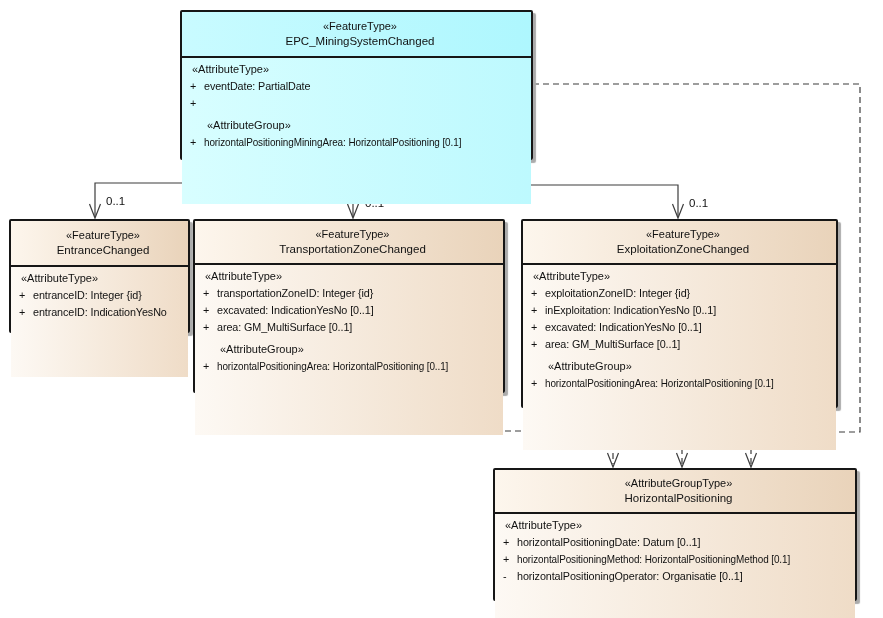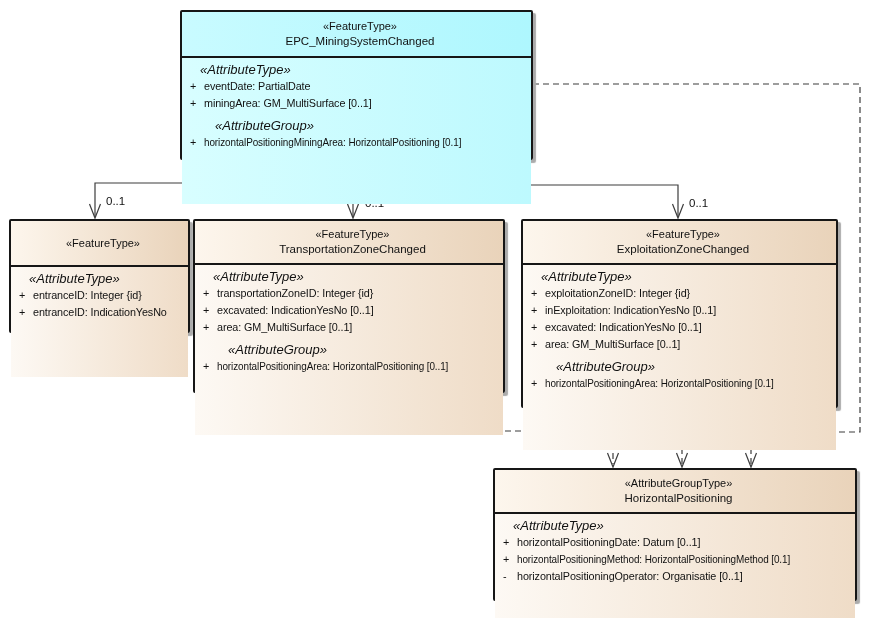--- a/index.html
+++ b/index.html
@@ -21,21 +21,21 @@
     box-sizing:border-box;
     padding-left:7px;
   }
   .uml-box .st{font-size:11px;line-height:13px;}
   .uml-box .nm{font-size:11.5px;font-weight:normal;line-height:14px;}
   .cyan .hdr{background:linear-gradient(90deg,#c9fbff,#aef7fe);}
   .cyan .bd{background:linear-gradient(90deg,#d8feff,#bdf9fe);}
   .beige .hdr{background:linear-gradient(90deg,#fdf6ed,#e9d3ba);}
   .beige .bd{background:linear-gradient(90deg,#fdf9f4,#efdcc7);}
   .bd{height:100%;box-sizing:border-box;padding-top:3px;}
-  .strow{padding-left:18px;font-size:13px;line-height:17px;white-space:nowrap;font-style:italic;}
+  .strow{padding-left:10px;font-size:11px;line-height:17px;white-space:nowrap;}
   .strow.gap{margin-top:5px;margin-left:15px;}
   .arow{display:flex;font-size:10.8px;line-height:17px;white-space:nowrap;}
   .arow .sign{width:22px;padding-left:8px;box-sizing:border-box;flex:0 0 auto;}
   .arow .atext{letter-spacing:-0.1px;}
   .arow .atext.squish{display:inline-block;transform:scaleX(.92);transform-origin:0 50%;}
 </style>
 </head>
 <body>
 
 <div id="canvas">
@@ -82,33 +82,33 @@
       <div class="nm">EPC_MiningSystemChanged</div>
     </div>
     <div class="bd">
       <div class="strow">«AttributeType»</div>
       <div class="arow">
           <span class="sign">+</span>
           <span class="atext">eventDate: PartialDate</span>
         </div>
       <div class="arow">
           <span class="sign">+</span>
-          <span class="atext">miningArea: GM_MultiSurface [0..1]</span>
         </div>
       <div class="strow gap">«AttributeGroup»</div>
       <div class="arow">
           <span class="sign">+</span>
           <span class="atext squish">horizontalPositioningMiningArea: HorizontalPositioning [0.1]</span>
         </div>
     </div>
   </div>
 
   <div class="uml-box beige" style="left:9px;top:219px;width:181px;height:114px">
     <div class="hdr" style="height:46px">
       <div class="st">«FeatureType»</div>
+      <div class="nm">EntranceChanged</div>
     </div>
     <div class="bd">
       <div class="strow">«AttributeType»</div>
       <div class="arow">
           <span class="sign">+</span>
           <span class="atext">entranceID: Integer {id}</span>
         </div>
       <div class="arow">
           <span class="sign">+</span>
           <span class="atext">entranceID: IndicationYesNo</span>

